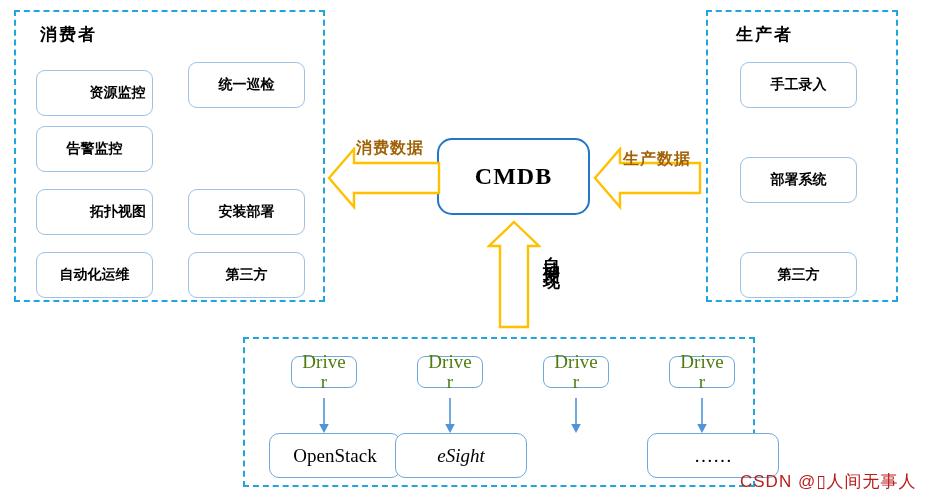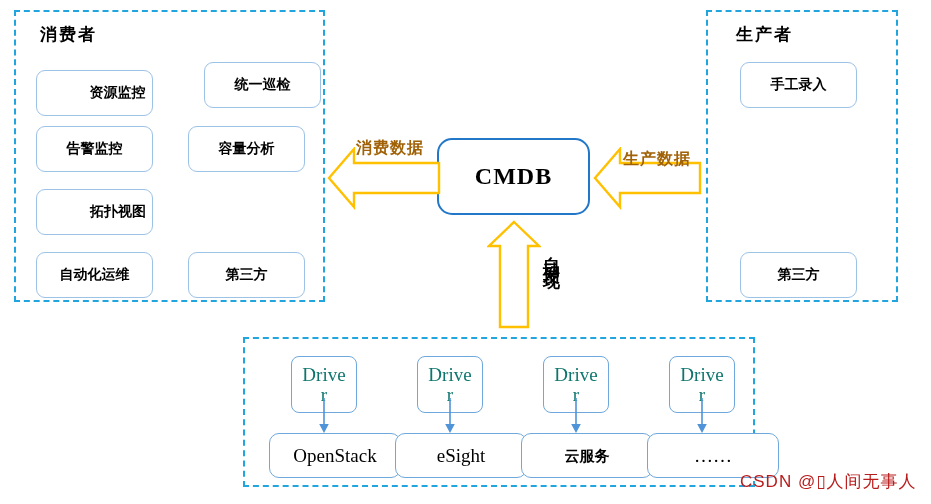--- a/index.html
+++ b/index.html
@@ -72,35 +72,35 @@
     text-orientation: upright;
     font-size: 17px;
     font-weight: 700;
     letter-spacing: 6px;
     color: #000;
   }
   .arrow-svg { position: absolute; }
   .driver-box {
     position: absolute;
     box-sizing: border-box;
-    width: 66px; height: 57px;
+    width: 66px; height: 32px;
     top: 17px;
     background: #fff;
     border: 1.5px solid #6fa8dc;
     border-radius: 8px;
     display: flex;
     align-items: center;
     justify-content: center;
     text-align: center;
     font-family: "Liberation Serif", "DejaVu Serif", serif;
     font-size: 19px;
     line-height: 20px;
     padding: 0 8px;
     word-break: break-all;
-    color: #0f766e;
+    color: #4d7c0f;
   }
   .target-box {
     position: absolute;
     box-sizing: border-box;
     width: 132px; height: 45px;
     top: 94px;
     background: #fff;
     border: 1.5px solid #6fa8dc;
     border-radius: 10px;
     display: flex;
@@ -129,31 +129,32 @@
   }
 </style>
 </head>
 <body>
 
 <div class="canvas">
 
   <div class="panel" style="left:14px; top:10px; width:311px; height:292px;">
     <div class="panel-title" style="left:24px; top:11px;">消费者</div>
     <div class="box side-box" style="left:20px; top:58px;padding-left:46px;">资源监控</div>
-    <div class="box side-box" style="left:188px; top:50px;">统一巡检</div>
+    <div class="box side-box" style="left:172px; top:50px;">统一巡检</div>
     <div class="box side-box" style="left:20px; top:114px;">告警监控</div>
-    <div class="box side-box" style="left:172px; top:114px;">容量分析</div>
     <div class="box side-box" style="left:20px; top:177px;padding-left:47px;">拓扑视图</div>
+    <div class="box side-box" style="left:172px; top:177px;">安装部署</div>
     <div class="box side-box" style="left:20px; top:240px;">自动化运维</div>
     <div class="box side-box" style="left:172px; top:240px;">第三方</div>
   </div>
 
   <div class="panel" style="left:706px; top:10px; width:192px; height:292px;">
     <div class="panel-title" style="left:28px; top:11px;">生产者</div>
     <div class="box side-box" style="left:32px; top:50px;">手工录入</div>
+    <div class="box side-box" style="left:32px; top:145px;">部署系统</div>
     <div class="box side-box" style="left:32px; top:240px;">第三方</div>
   </div>
 
   <div class="cmdb-box">CMDB</div>
 
   <svg class="arrow-svg" style="left:327px; top:147px;" width="114" height="63" viewBox="0 0 114 63">
     <polygon points="2,31 27,2 27,16 112,16 112,46 27,46 27,60" fill="#ffffff" stroke="#ffc000" stroke-width="2.4" stroke-linejoin="miter"></polygon>
   </svg>
   <div class="flow-label" style="left:356px; top:138px;">消费数据</div>
 
@@ -187,25 +188,22 @@
       <polygon points="1.2,26 10.8,26 6,35" fill="#4f94d8"></polygon>
     </svg>
     <svg class="connector-svg" style="left:451px;" width="12" height="36" viewBox="0 0 12 36">
       <line x1="6" y1="0" x2="6" y2="27" stroke="#4f94d8" stroke-width="1.6"></line>
       <polygon points="1.2,26 10.8,26 6,35" fill="#4f94d8"></polygon>
     </svg>
 
     <div class="target-box" style="left:24px;">
       <span class="target-wrap">OpenStack</span>
     </div>
-    <div class="target-box" style="left:150px;">
+    <div class="target-box" style="left:150px;font-style:italic;">
       <span>eSight</span>
-    </div>
-    <div class="target-box" style="left:276px;">
-      <span class="target-cjk">云服务</span>
     </div>
     <div class="target-box" style="left:402px;">
       <span>……</span>
     </div>
   </div>
 
   <div class="watermark">CSDN @▯人间无事人</div>
 
 </div>
 

